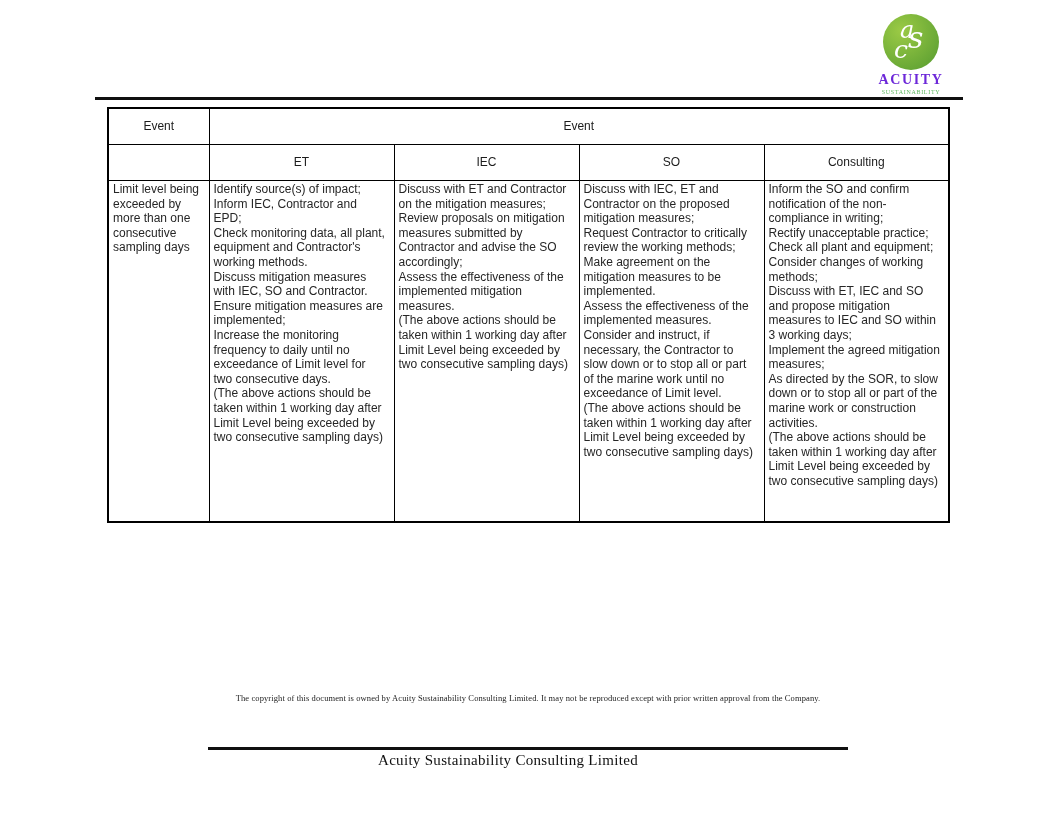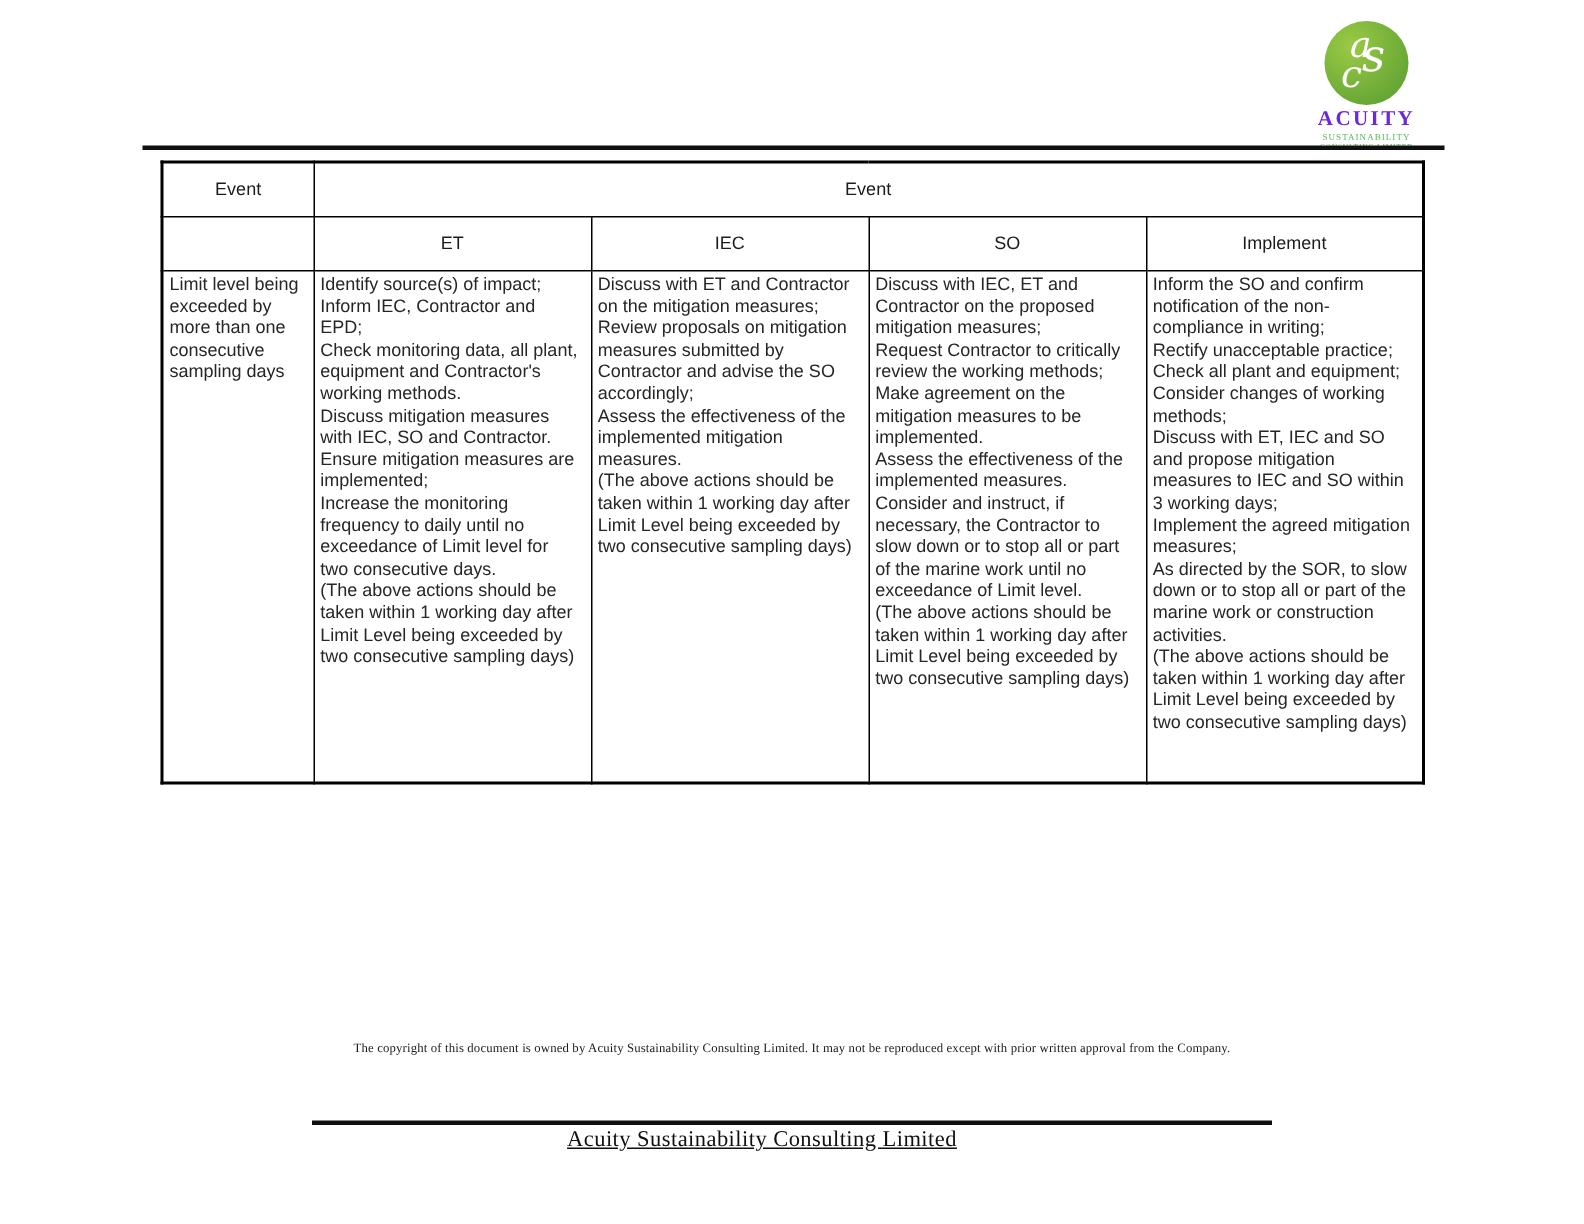--- a/index.html
+++ b/index.html
@@ -142,21 +142,20 @@
   .footer-company {
     position: absolute;
     left: 188px;
     top: 752px;
     width: 640px;
     text-align: center;
     font-family: "Liberation Serif", serif;
     font-size: 15px;
     color: #101010;
     letter-spacing: 0.3px;
-    text-decoration: underline;
   }
 </style>
 </head>
 <body>
 
 <div class="page">
 
 
   <div class="logo">
     <div class="logo-circle" style="background: radial-gradient(circle at 32% 30%, rgb(155, 202, 69), rgb(93, 160, 50) 88%);">
@@ -182,21 +181,21 @@
     <thead>
       <tr>
         <th>Event</th>
         <th colspan="4">Event</th>
       </tr>
       <tr>
         <th></th>
         <th>ET</th>
         <th>IEC</th>
         <th>SO</th>
-        <th>Implement</th>
+        <th>Consulting</th>
       </tr>
     </thead>
     <tbody>
       <tr>
         <td class="event-cell">Limit level being exceeded by more than one consecutive sampling days</td>
         <td class="action-cell">Identify source(s) of impact;
 Inform IEC, Contractor and EPD;
 Check monitoring data, all plant, equipment and Contractor's working methods.
 Discuss mitigation measures with IEC, SO and Contractor.
 Ensure mitigation measures are implemented;

